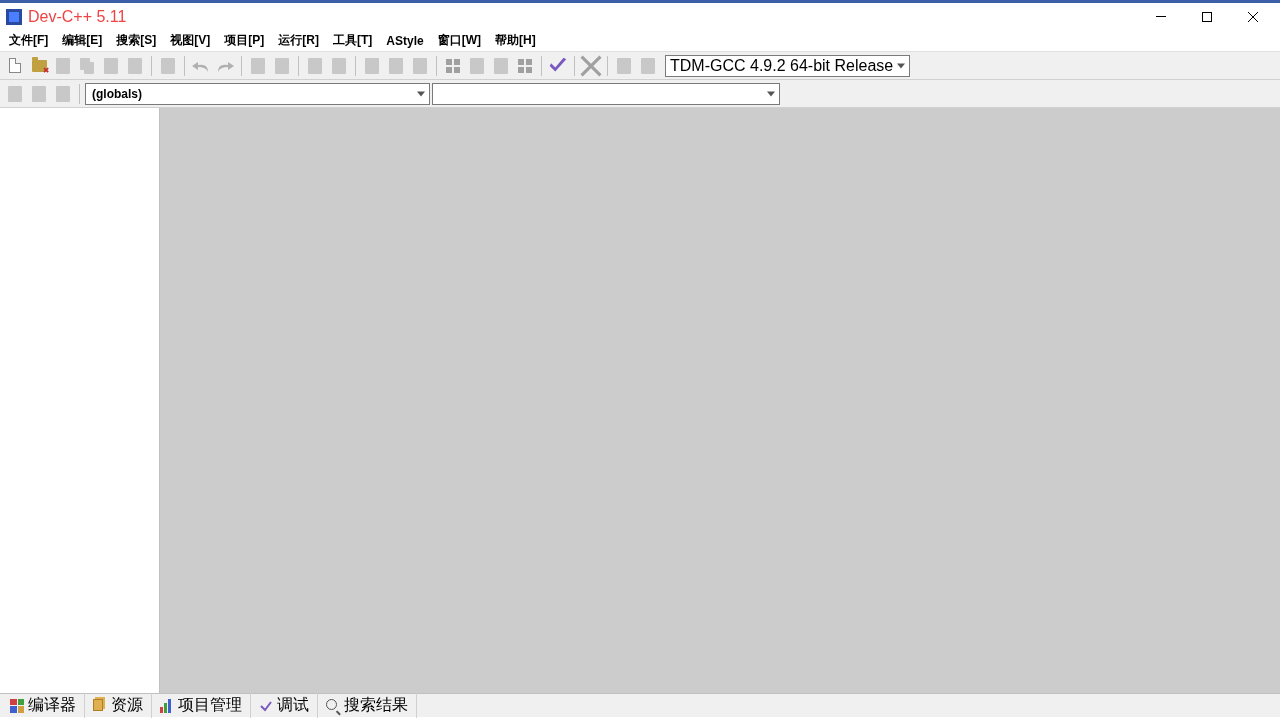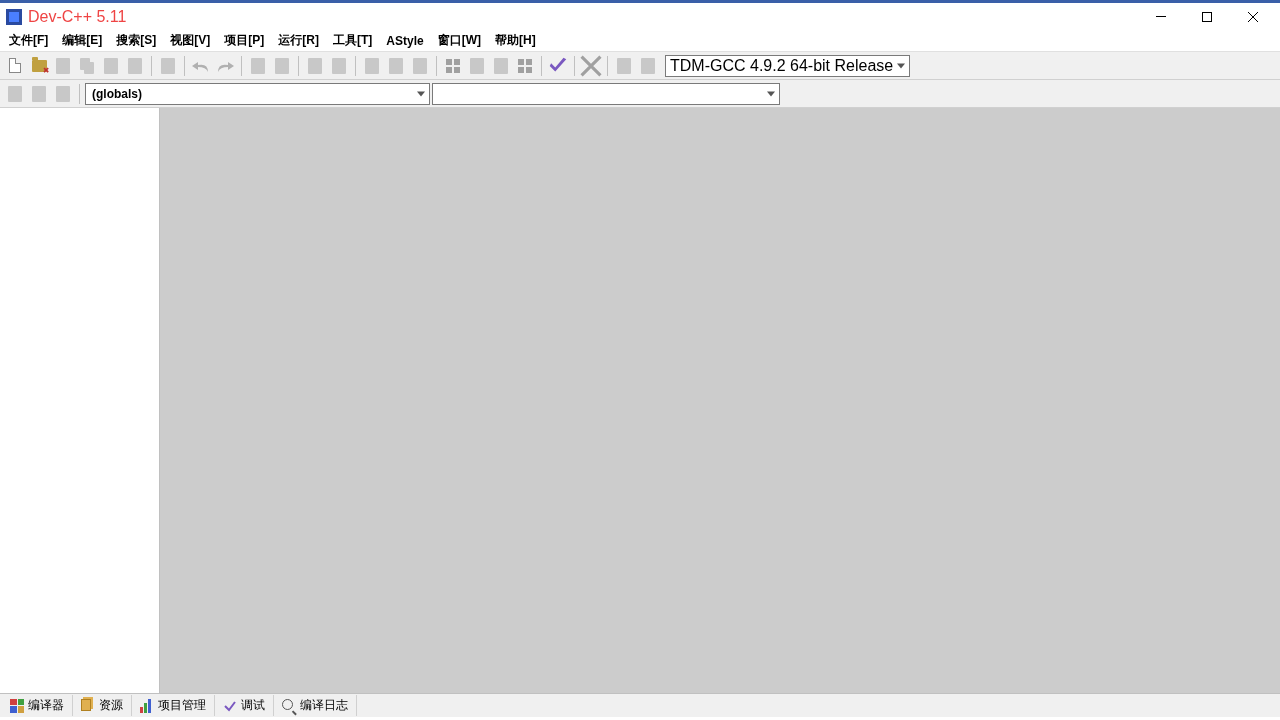--- a/index.html
+++ b/index.html
@@ -55,21 +55,21 @@
 .main { display: flex; height: 585px; }
 .sidebar { width: 160px; border-right: 1px solid #c0c0c0; background: #fff; }
 .sidetabs { height: 24px; display: flex; align-items: center; font-size: 12px; background: #f0f0f0; }
 .sidetab { padding: 3px 6px; background: #f0f0f0; border-right: 1px solid #c0c0c0; cursor: default; }
 .sidetab.active { background: #fff; border-top: 1px solid #c0c0c0; border-bottom: 1px solid #fff; margin-bottom: -1px; }
 .scrollbtn { width: 14px; height: 20px; border: 1px solid #adadad; background: #e1e1e1; display: flex; align-items: center; justify-content: center; font-size: 9px; color: #555; }
 .sidepanel { height: calc(100% - 24px); background: #fff; }
 .editor { flex: 1; background: #ccc; }
 
 
-.statusbar { height: 24px; background: #f0f0f0; border-top: 1px solid #c0c0c0; display: flex; align-items: center; font-size: 12px; padding: 0 2px; gap: 0; }
+.statusbar { height: 24px; background: #f0f0f0; border-top: 1px solid #c0c0c0; display: flex; align-items: center; font-size: 16px; padding: 0 2px; gap: 0; }
 .statitem { display: flex; align-items: center; gap: 4px; padding: 2px 8px; border-right: 1px solid #d0d0d0; cursor: default; }
 .sicon { width: 14px; height: 14px; }
 .sicon.grid { display: grid; grid-template: 1fr 1fr / 1fr 1fr; gap: 1px; }
 .sicon.grid span:nth-child(1){background:#d04040;} .sicon.grid span:nth-child(2){background:#40a040;} .sicon.grid span:nth-child(3){background:#4060d0;} .sicon.grid span:nth-child(4){background:#d0a040;}
 .sicon.docs span { display:block; width:10px; height:12px; background:#e0b050; border:1px solid #b08020; box-shadow: 2px -2px 0 #e0b050, 2px -2px 0 0 #b08020; }
 .sicon.bars span { display:inline-block; width:3px; margin-right:1px; }
 .sicon.bars span:nth-child(1){height:6px;background:#d04040;} .sicon.bars span:nth-child(2){height:10px;background:#40a040;} .sicon.bars span:nth-child(3){height:14px;background:#4060d0;}
 .sicon.bars { display:flex; align-items:flex-end; }
 .sicon.check path { fill:none; stroke:#7a58c0; stroke-width:2; }
 .sicon.mag { position:relative; }
@@ -274,15 +274,15 @@
     <span>项目管理</span>
   </div>
   <div class="statitem">
     <svg class="sicon check" viewBox="0 0 14 14">
         <path d="M2 7 L6 11 L12 3"></path>
       </svg>
     <span>调试</span>
   </div>
   <div class="statitem">
     <span class="sicon mag"></span>
-    <span>编译日志</span>
+    <span>搜索结果</span>
   </div>
 </div>
 
 </body></html>

